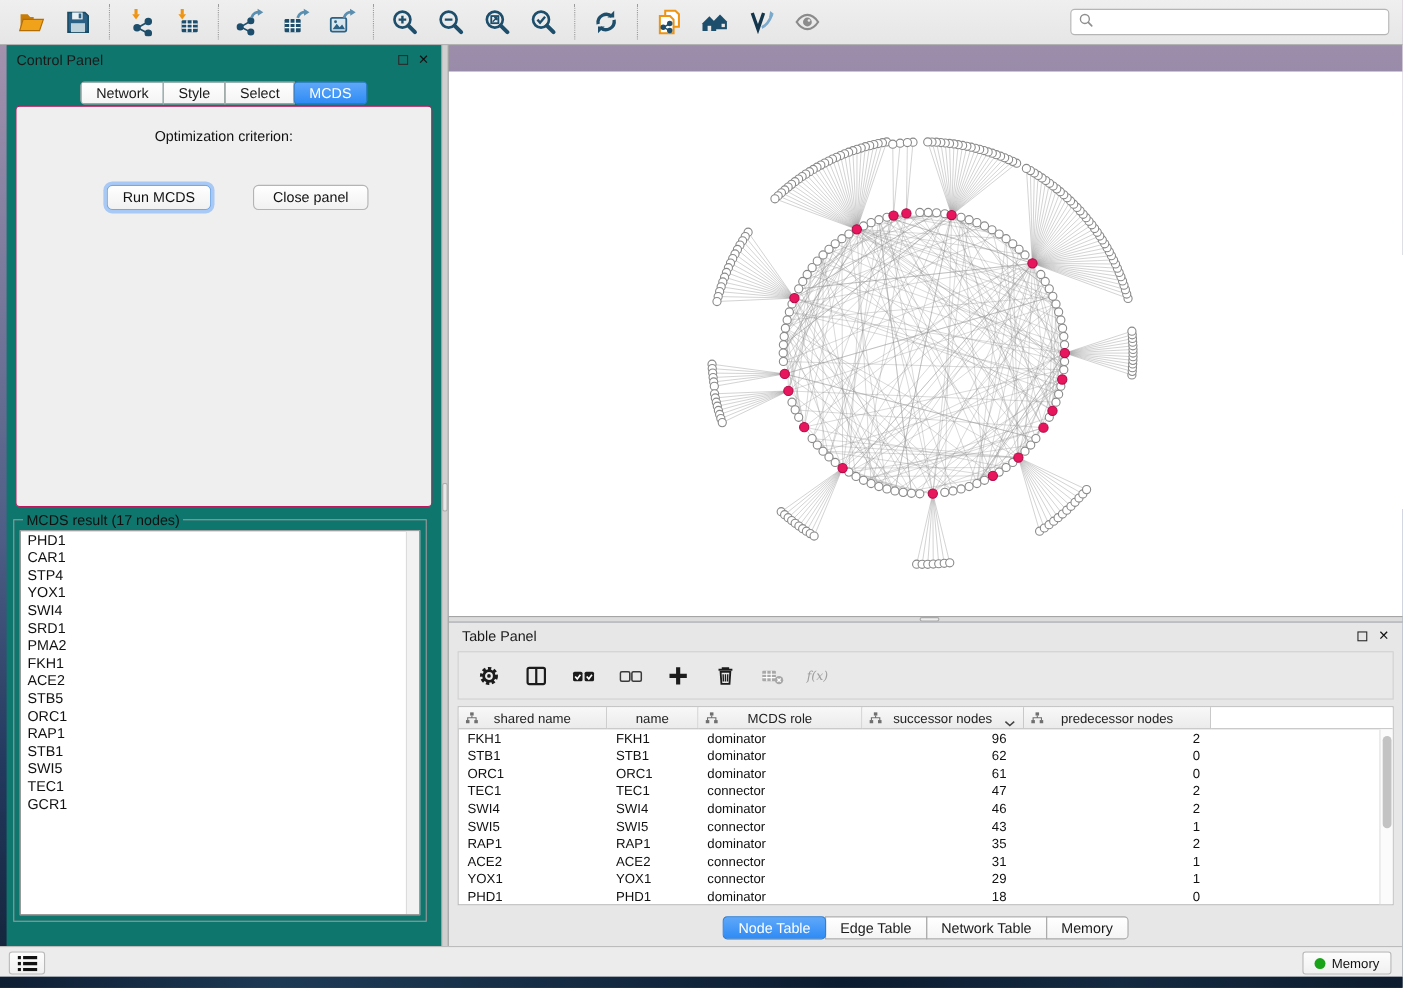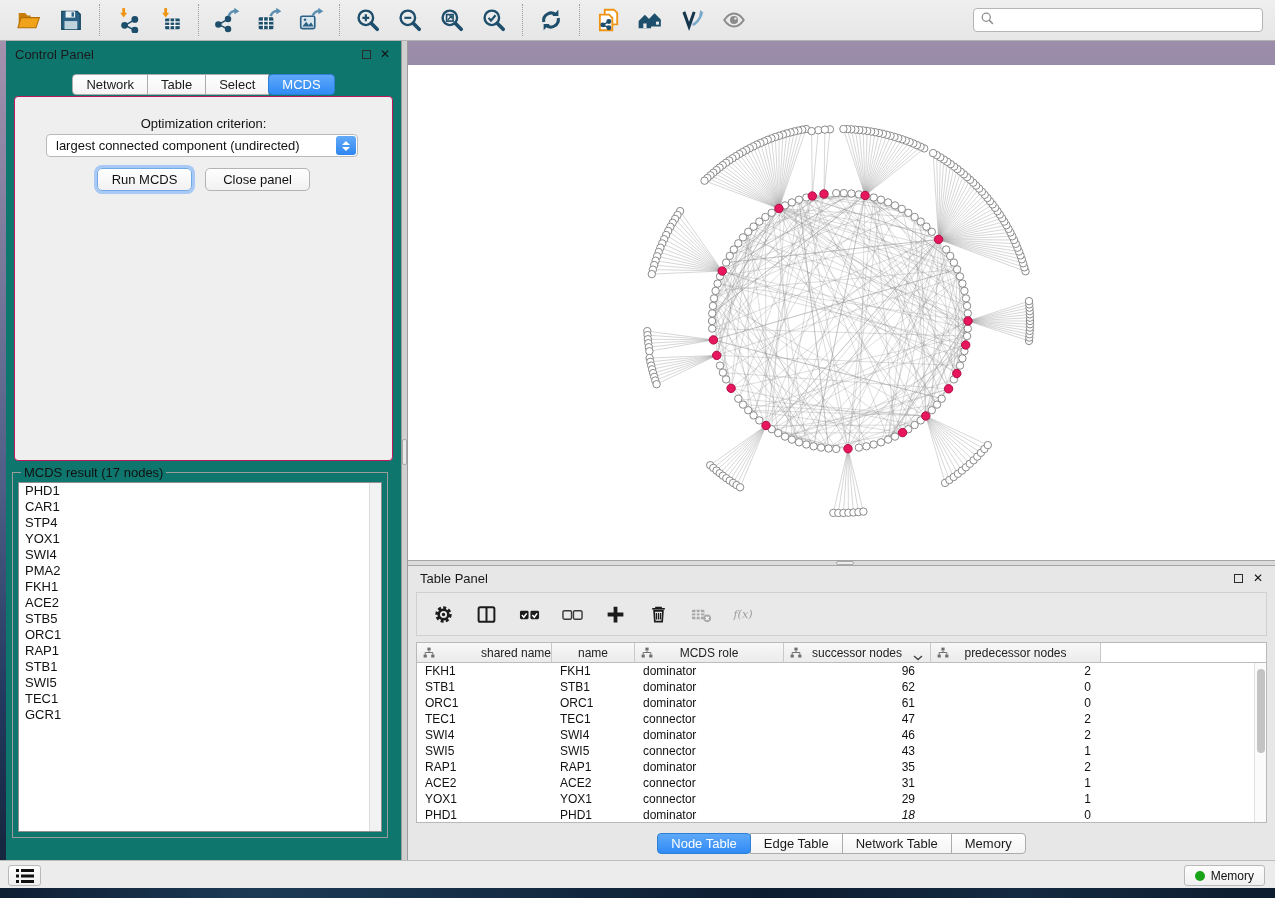--- a/index.html
+++ b/index.html
@@ -47,21 +47,21 @@
   .opt-label { position:absolute; top:19px; left:0; right:0; text-align:center; font-size:13px; color:#111; }
   .select { position:absolute; left:31px; top:37px; width:312px; height:23px; background:#fff;
             border:1px solid #b9b9b9; border-radius:4px; cursor:pointer; }
   .sel-text { position:absolute; left:9px; top:0; line-height:21px; font-size:13px; color:#111; }
   .sel-step { position:absolute; right:1px; top:1px; width:20px; height:19px; border-radius:3px;
               background:linear-gradient(#62aaf8,#2e86f0); display:flex; flex-direction:column; align-items:center; justify-content:center; gap:2px; }
   .sel-step .up { width:0; height:0; border-left:4px solid transparent; border-right:4px solid transparent; border-bottom:4px solid #fff; }
   .sel-step .dn { width:0; height:0; border-left:4px solid transparent; border-right:4px solid transparent; border-top:4px solid #fff; }
   .btn-row { position:absolute; left:0; top:71px; right:0; display:flex; justify-content:center; gap:13px; }
   .mac-btn { height:23px; background:linear-gradient(#ffffff,#f1f1f1); border:1px solid #b4b4b4; border-radius:5px;
-             font:13px "Liberation Sans",sans-serif; color:#111; cursor:pointer; }
+             font:13px "Liberation Sans",sans-serif; color:#111; cursor:pointer;margin-left:25px; }
   .mac-btn.run { width:95px; }
   .mac-btn.closep { width:105px; }
   .mac-btn.focused { box-shadow:0 0 0 3px rgba(110,170,250,.55); border-color:#74a9e8; }
 
   .result-box { position:absolute; left:6px; top:424px; width:376px; height:373px;
                 border:1px solid #9c9c9c; background:transparent; }
   .result-box legend { font-size:13px; color:#111; margin-left:8px; padding:0 3px; }
   .result-list { position:absolute; left:5px; right:5px; top:2px; bottom:5px; background:#fff;
                  border:1px solid #8f8f8f; overflow:hidden; }
   .result-list .item { font-size:13px; line-height:16px; padding-left:6px; color:#111; }
@@ -89,21 +89,21 @@
   .net-canvas { position:absolute; left:0; top:24px; width:867px; height:495px; background:#ffffff; }
   .net-canvas svg { position:absolute; left:0; top:0; }
 
   
   .table-panel { position:absolute; left:0; top:525px; width:867px; height:294px; background:#e7e7e7; }
   .tp-head { position:absolute; left:0; top:0; right:0; height:24px; }
   .tp-title { position:absolute; left:12px; top:5px; font-size:13px; }
   .tp-head .win-float { right:32px; top:8px; } .tp-head .win-close { right:12px; top:5px; }
   .tp-toolbar { position:absolute; left:8px; right:8px; top:26px; height:44px; background:#e9e9e9;
                 border:1px solid #d0d0d0; display:flex; align-items:center; padding-left:14px; gap:19px; }
-  .tico { width:24px; height:24px; display:flex; align-items:center; justify-content:center; cursor:pointer; }
+  .tico { width:24px; height:24px; display:flex; align-items:center; justify-content:flex-end; cursor:pointer; }
   .tico svg { width:21px; height:21px; }
   .tico.wide svg { width:32px; }
   .tico.disabled { cursor:default; }
 
   .tp-table { position:absolute; left:8px; right:8px; top:76px; height:181px; background:#fff; border:1px solid #b9b9b9; }
   .tp-header { position:absolute; left:0; top:0; right:0; height:20px; display:flex; }
   .th { position:relative; height:20px; background:linear-gradient(#f8f8f8,#ebebeb); border-right:1px solid #c9c9c9;
         border-bottom:1px solid #bdbdbd; display:flex; align-items:center; justify-content:center;
         font-size:12px; color:#222; cursor:pointer; }
   .th .oicon { position:absolute; left:6px; width:12px; height:12px; }
@@ -298,46 +298,40 @@
   <div class="wall-strip"></div>
 
   <div class="control-panel">
     <div class="cp-head">
       <span class="cp-title">Control Panel</span>
       <span class="win-float"></span>
       <span class="win-close">✕</span>
     </div>
     <div class="cp-tabs" id="cp-tabs">
         <div class="seg first">Network</div>
-        <div class="seg">Table</div>
+        <div class="seg">Style</div>
         <div class="seg">Select</div>
         <div class="seg last sel">MCDS</div>
       </div>
     <div class="cp-card">
       <div class="opt-label">Optimization criterion:</div>
-      <div class="select">
-        <span class="sel-text">largest connected component (undirected)</span>
-        <span class="sel-step">
-            <i class="up"></i>
-            <i class="dn"></i>
-          </span>
-      </div>
       <div class="btn-row">
         <button class="mac-btn run focused">Run MCDS</button>
         <button class="mac-btn closep">Close panel</button>
       </div>
     </div>
     <fieldset class="result-box">
       <legend>MCDS result (17 nodes)</legend>
       <div class="result-list" id="result-list">
           <div class="item">PHD1</div>
           <div class="item">CAR1</div>
           <div class="item">STP4</div>
           <div class="item">YOX1</div>
           <div class="item">SWI4</div>
+          <div class="item">SRD1</div>
           <div class="item">PMA2</div>
           <div class="item">FKH1</div>
           <div class="item">ACE2</div>
           <div class="item">STB5</div>
           <div class="item">ORC1</div>
           <div class="item">RAP1</div>
           <div class="item">STB1</div>
           <div class="item">SWI5</div>
           <div class="item">TEC1</div>
           <div class="item">GCR1</div>
@@ -1101,21 +1095,21 @@
             </svg>
           </span>
           <span class="tico wide disabled">
             <svg viewBox="0 0 34 20">
               <text x="2" y="15.5" font-size="16" font-style="italic" font-family="DejaVu Serif,serif" fill="#9e9e9e">f(x)</text>
             </svg>
           </span>
         </div>
       <div class="tp-table">
         <div class="tp-header" id="tp-header">
-            <div class="th" style="width: 135px; flex: 0 0 auto; justify-content: flex-end;">
+            <div class="th" style="width: 135px; flex: 0 0 auto;">
               <span class="oicon"><svg viewBox="0 0 12 12">
                   <rect x="4.4" y="0.6" width="3.2" height="2.9" fill="#6f6f6f"></rect>
                   <rect x="0.6" y="7.6" width="3.2" height="2.9" fill="#6f6f6f"></rect>
                   <rect x="8.2" y="7.6" width="3.2" height="2.9" fill="#6f6f6f"></rect>
                   <path d="M6 3.5v2M2.2 7.6V5.5h7.6v2.1" stroke="#6f6f6f" fill="none"></path>
                 </svg></span>
               <span>shared name</span>
             </div>
             <div class="th" style="width: 83px; flex: 0 0 auto;">
               <span>name</span>
@@ -1213,21 +1207,21 @@
               <div class="td left" style="width: 135px; flex: 0 0 auto;">YOX1</div>
               <div class="td left" style="width: 83px; flex: 0 0 auto;">YOX1</div>
               <div class="td left" style="width: 149px; flex: 0 0 auto;">connector</div>
               <div class="td right" style="width: 147px; flex: 0 0 auto; padding-right: 16px;">29</div>
               <div class="td right" style="width: 170px; flex: 0 0 auto; padding-right: 10px;">1</div>
             </div>
             <div class="tr">
               <div class="td left" style="width: 135px; flex: 0 0 auto;">PHD1</div>
               <div class="td left" style="width: 83px; flex: 0 0 auto;">PHD1</div>
               <div class="td left" style="width: 149px; flex: 0 0 auto;">dominator</div>
-              <div class="td right" style="width: 147px; flex: 0 0 auto; padding-right: 16px; font-style: italic;">18</div>
+              <div class="td right" style="width: 147px; flex: 0 0 auto; padding-right: 16px;">18</div>
               <div class="td right" style="width: 170px; flex: 0 0 auto; padding-right: 10px;">0</div>
             </div>
           </div>
         <div class="tp-scroll">
             <span class="thumb"></span>
           </div>
       </div>
       <div class="tp-tabs" id="tp-tabs">
           <div class="seg first sel">Node Table</div>
           <div class="seg">Edge Table</div>

